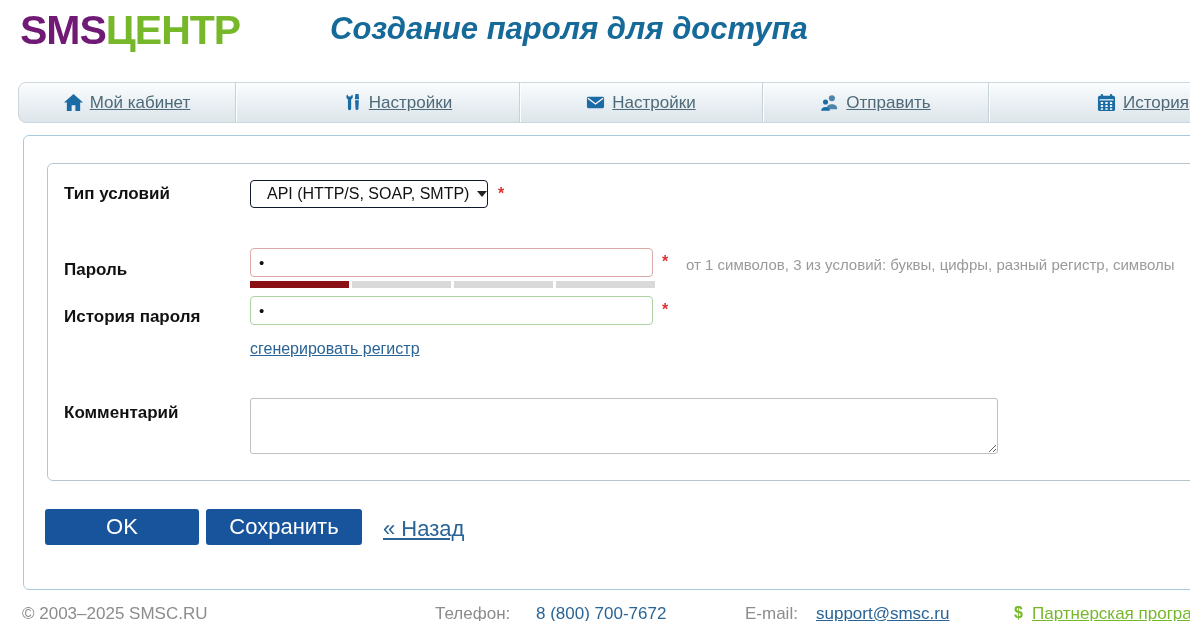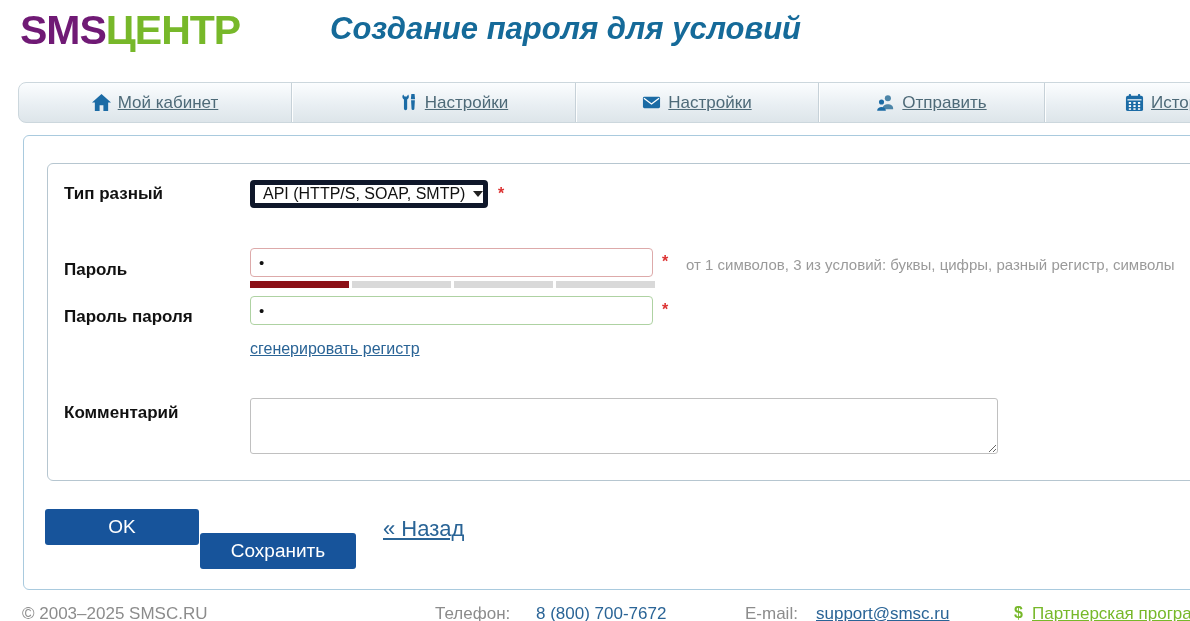--- a/index.html
+++ b/index.html
@@ -11,40 +11,40 @@
   .logo .sms{color:#701a75;}
   .logo .centr{color:#77b82a;text-align:right;}
   .page-title{position:absolute;left:330px;top:11px;font-size:31px;font-style:italic;font-weight:600;color:#156a99;}
 
   
   .nav{position:absolute;left:18px;top:82px;width:1280px;height:41px;display:flex;
        background:linear-gradient(#fbfdfe,#e9eff3 55%,#dde5ea);
        border:1px solid #ccd7dd;border-radius:8px;box-sizing:border-box;}
   .nav-item{display:flex;align-items:center;justify-content:center;gap:7px;cursor:pointer;}
   .nav-item + .nav-item{border-left:1px solid #c6d1d8;box-shadow:inset 1px 0 0 #fdfefe;}
-  .nav-item:nth-child(1){width:272px;}
+  .nav-item:nth-child(1){width:216px;}
   .nav-item:nth-child(2){width:243px;padding-left:40px;}
   .nav-item:nth-child(3){width:242px;}
   .nav-item:nth-child(4){width:225px;}
   .nav-item:nth-child(5){flex:1;}
   .nav-label{font-size:17px;color:#4e6a78;text-decoration:underline;}
   .nicon{width:19px;height:19px;flex:0 0 auto;}
 
   
   .outer-box{position:absolute;left:23px;top:135px;width:1330px;height:455px;
              border:1px solid #a9cade;border-radius:6px;box-sizing:border-box;background:#fff;}
   .inner-box{position:absolute;left:23px;top:27px;width:1300px;height:318px;
              border:1px solid #b6c6d0;border-radius:6px;box-sizing:border-box;background:#fff;}
 
   .flabel{position:absolute;font-size:17px;font-weight:700;color:#111;}
   .req{position:absolute;color:#dd3333;font-size:16px;font-weight:700;}
 
   .select-box{position:absolute;left:202px;top:16px;width:238px;height:28px;box-sizing:border-box;
-              border:5px solid #0f172a;border-radius:4px;background:#fff;display:flex;align-items:center;
-              padding:0 8px;gap:8px;cursor:pointer;}
+              border:1px solid #0f172a;border-radius:4px;background:#fff;display:flex;align-items:center;
+              padding:0 16px;gap:8px;cursor:pointer;}
   .select-box .sel-text{font-size:16px;color:#111;white-space:nowrap;}
   .sel-arrow{width:0;height:0;border-left:5px solid transparent;border-right:5px solid transparent;
              border-top:6px solid #222;margin-left:auto;}
 
   .pw-input{position:absolute;left:202px;width:403px;height:29px;box-sizing:border-box;border-radius:4px;
             font-size:15px;padding:0 8px;color:#111;outline:none;background:#fff;}
   .pw-input.first{top:84px;border:1px solid #ddaaaa;}
   .pw-input.second{top:132px;border:1px solid #aed2a2;}
 
   .strength{position:absolute;left:202px;top:117px;width:405px;height:7px;display:flex;gap:3px;}
@@ -54,43 +54,43 @@
   .hint{position:absolute;left:638px;top:92px;font-size:15px;color:#9a9a9a;white-space:nowrap;}
 
   .gen-link{position:absolute;left:202px;top:176px;font-size:16px;color:#2a6496;text-decoration:underline;cursor:pointer;}
 
   .comment-area{position:absolute;left:202px;top:234px;width:748px;height:56px;box-sizing:border-box;
                 border:1px solid #c0c0c0;border-radius:3px;resize:both;font-family:"Liberation Sans",sans-serif;
                 font-size:15px;padding:4px 8px;outline:none;}
 
   
   .btn{position:absolute;top:509px;height:36px;background:#17549b;border:none;border-radius:3px;
-       color:#fff;font-size:19px;font-family:"Liberation Sans",sans-serif;cursor:pointer;}
+       color:#fff;font-size:22px;font-family:"Liberation Sans",sans-serif;cursor:pointer;}
   .btn-ok{left:45px;width:154px;}
-  .btn-save{left:200px;width:156px;margin-top:24px;}
+  .btn-save{left:206px;width:156px;}
   .back-link{position:absolute;left:383px;top:516px;font-size:22px;color:#2a6496;text-decoration:underline;cursor:pointer;}
 
   
   .footer{position:absolute;left:0;top:604px;width:1190px;font-size:17px;color:#8c8c8c;}
   .footer span{position:absolute;white-space:nowrap;}
   .f-copy{left:22px;}
   .f-phone-label{left:435px;}
   .f-phone{left:536px;color:#2a6496;cursor:pointer;}
   .f-email-label{left:745px;}
   .f-email{left:816px;color:#2a6496;text-decoration:underline;cursor:pointer;}
   .f-partner-icon{left:1014px;color:#77b82a;font-weight:700;font-size:16px;}
   .f-partner{left:1032px;color:#77b82a;text-decoration:underline;cursor:pointer;}
 </style>
 </head>
 <body>
 
 <div class="wrap">
 
   <div class="logo"><span class="sms">SMS</span><span class="centr">ЦЕНТР</span></div>
-  <div class="page-title">Создание пароля для условий</div>
+  <div class="page-title">Создание пароля для доступа</div>
 
   <div class="nav">
     <div class="nav-item">
       <svg class="nicon" viewBox="0 0 20 20">
           <path fill="#1b6ba5" d="M10 1 L20 10 H17 V19 H12 V13 H8 V19 H3 V10 H0 Z"></path>
         </svg>
       <span class="nav-label">Мой кабинет</span>
     </div>
     <div class="nav-item">
       <svg class="nicon" viewBox="0 0 20 20">
@@ -134,40 +134,40 @@
         </g>
       </svg>
       <span class="nav-label">История</span>
     </div>
   </div>
 
   <div class="outer-box">
 
     <div class="inner-box">
 
-      <div class="flabel" style="left:16px;top:20px;">Тип разный</div>
+      <div class="flabel" style="left:16px;top:20px;">Тип условий</div>
       <div class="select-box">
         <span class="sel-text">API (HTTP/S, SOAP, SMTP)</span>
         <span class="sel-arrow"></span>
       </div>
       <span class="req" style="left:450px;top:21px;">*</span>
 
       <div class="flabel" style="left:16px;top:96px;">Пароль</div>
       <input type="text" class="pw-input first" value="•" style="">
       <span class="req" style="left:614px;top:89px;">*</span>
       <div class="hint">от 1 символов, 3 из условий: буквы, цифры, разный регистр, символы</div>
 
       <div class="strength">
         <span class="fill"></span>
         <span></span>
         <span></span>
         <span></span>
       </div>
 
-      <div class="flabel" style="left:16px;top:143px;">Пароль пароля</div>
+      <div class="flabel" style="left:16px;top:143px;">История пароля</div>
       <input type="text" class="pw-input second" value="•" style="">
       <span class="req" style="left:614px;top:137px;">*</span>
 
       <a class="gen-link">сгенерировать регистр</a>
 
       <div class="flabel" style="left:16px;top:239px;">Комментарий</div>
       <textarea class="comment-area" value="" style=""></textarea>
     </div>
   </div>
 

